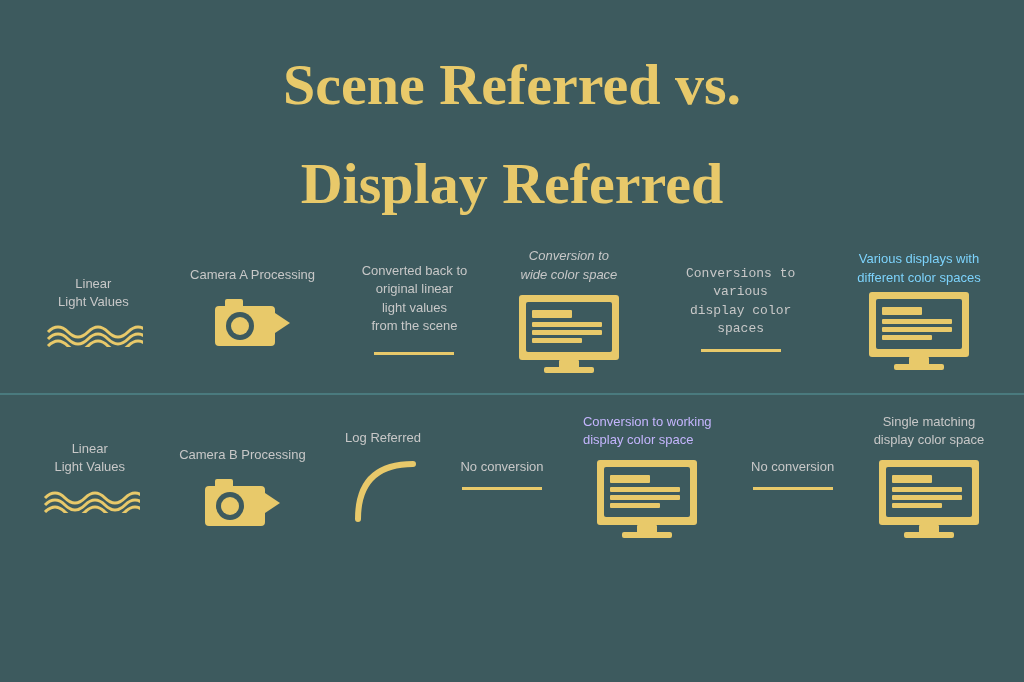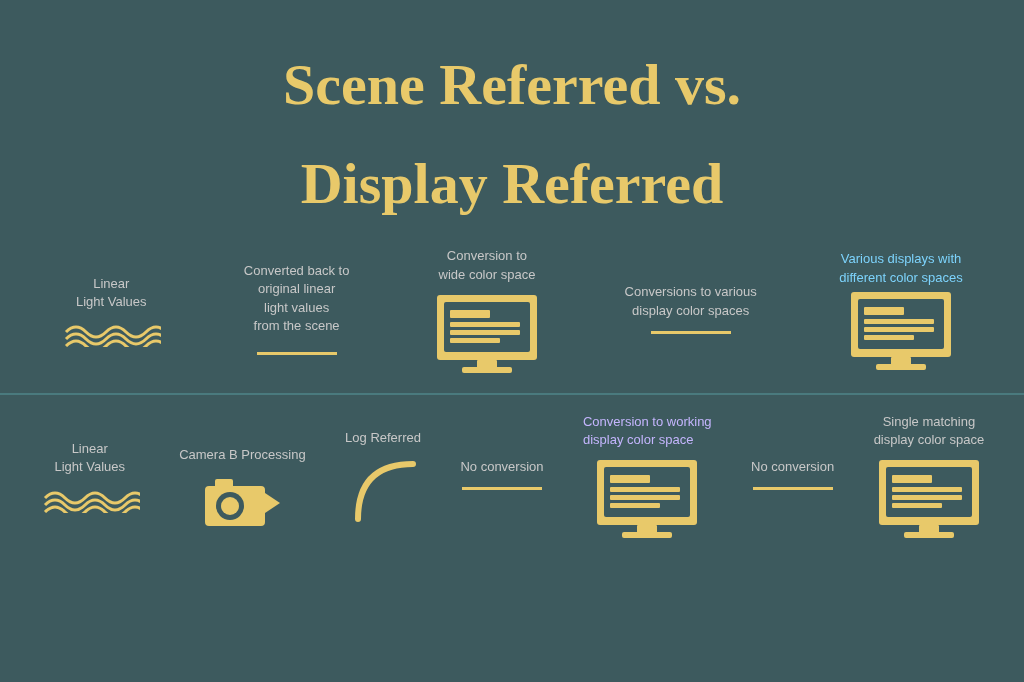--- a/index.html
+++ b/index.html
@@ -77,48 +77,62 @@
 
   <div class="col-item">
     <div class="label-text" style="color:#c8c8c8; margin-bottom:6px;">Linear<br>Light Values</div>
     <svg width="100" height="30">
       <path d="M5,15 Q15,5 25,15 Q35,25 45,15 Q55,5 65,15 Q75,25 85,15 Q95,5 105,15" stroke="#e8c96a" stroke-width="3" fill="none"></path>
       <path d="M5,22 Q15,12 25,22 Q35,32 45,22 Q55,12 65,22 Q75,32 85,22 Q95,12 105,22" stroke="#e8c96a" stroke-width="3" fill="none"></path>
       <path d="M5,29 Q15,19 25,29 Q35,39 45,29 Q55,19 65,29 Q75,39 85,29 Q95,19 105,29" stroke="#e8c96a" stroke-width="3" fill="none"></path>
     </svg>
   </div>
 
+  <div class="col-item">
+    <div class="label-text" style="color:#c8c8c8; margin-bottom:6px; text-align:center;">Camera A Processing</div>
+    <svg width="85" height="65" viewBox="0 0 85 65">
+
+      <rect x="5" y="15" width="60" height="40" rx="4" fill="#e8c96a"></rect>
+
+      <circle cx="30" cy="35" r="14" fill="#3d5a5e"></circle>
+      <circle cx="30" cy="35" r="9" fill="#e8c96a"></circle>
+
+      <rect x="15" y="8" width="18" height="10" rx="2" fill="#e8c96a"></rect>
+
+      <polygon points="65,22 65,42 80,32" fill="#e8c96a"></polygon>
+    </svg>
+  </div>
 
 
   <div class="col-item">
     <div class="label-text" style="color:#c8c8c8; margin-bottom:12px; text-align:center; max-width:115px;">Converted back to<br>original linear<br>light values<br>from the scene</div>
     <div class="sep-line"></div>
   </div>
 
   <div class="col-item">
-    <div class="label-text" style="color:#c8c8c8; margin-bottom:6px; text-align:center;">Conversion to<br>wide color space</div>
-    <svg width="110" height="85" viewBox="0 0 110 85">
-
-      <rect x="5" y="5" width="100" height="65" rx="3" fill="#e8c96a"></rect>
-
-      <rect x="12" y="12" width="86" height="50" rx="2" fill="#3d5a5e"></rect>
-
-      <rect x="18" y="20" width="40" height="8" rx="1" fill="#e8c96a"></rect>
-      <rect x="18" y="32" width="70" height="5" rx="1" fill="#e8c96a"></rect>
-      <rect x="18" y="40" width="70" height="5" rx="1" fill="#e8c96a"></rect>
-      <rect x="18" y="48" width="50" height="5" rx="1" fill="#e8c96a"></rect>
-
-      <rect x="45" y="70" width="20" height="8" rx="1" fill="#e8c96a"></rect>
-
-      <rect x="30" y="77" width="50" height="6" rx="2" fill="#e8c96a"></rect>
-    </svg>
-  </div>
-
-  <div class="col-item">
-    <div class="label-text" style="color:#c8c8c8; margin-bottom:6px; text-align:center; max-width:140px;">Conversions to various<br>display color spaces</div>
+    <div class="label-text" style="color:#c8c8c8; margin-bottom:6px; text-align:center;font-style:italic;">Conversion to<br>wide color space</div>
+    <svg width="110" height="85" viewBox="0 0 110 85">
+
+      <rect x="5" y="5" width="100" height="65" rx="3" fill="#e8c96a"></rect>
+
+      <rect x="12" y="12" width="86" height="50" rx="2" fill="#3d5a5e"></rect>
+
+      <rect x="18" y="20" width="40" height="8" rx="1" fill="#e8c96a"></rect>
+      <rect x="18" y="32" width="70" height="5" rx="1" fill="#e8c96a"></rect>
+      <rect x="18" y="40" width="70" height="5" rx="1" fill="#e8c96a"></rect>
+      <rect x="18" y="48" width="50" height="5" rx="1" fill="#e8c96a"></rect>
+
+      <rect x="45" y="70" width="20" height="8" rx="1" fill="#e8c96a"></rect>
+
+      <rect x="30" y="77" width="50" height="6" rx="2" fill="#e8c96a"></rect>
+    </svg>
+  </div>
+
+  <div class="col-item">
+    <div class="label-text" style="color:#c8c8c8; margin-bottom:6px; text-align:center; max-width:140px;font-family:Liberation Mono, monospace;">Conversions to various<br>display color spaces</div>
     <div class="sep-line"></div>
   </div>
 
   <div class="col-item">
     <div class="label-text" style="color:#7dd3fc; text-align:center; max-width:130px;">Various displays with<br>different color spaces</div>
     <svg width="110" height="85" viewBox="0 0 110 85">
       <rect x="5" y="5" width="100" height="65" rx="3" fill="#e8c96a"></rect>
       <rect x="12" y="12" width="86" height="50" rx="2" fill="#3d5a5e"></rect>
       <rect x="18" y="20" width="40" height="8" rx="1" fill="#e8c96a"></rect>
       <rect x="18" y="32" width="70" height="5" rx="1" fill="#e8c96a"></rect>

